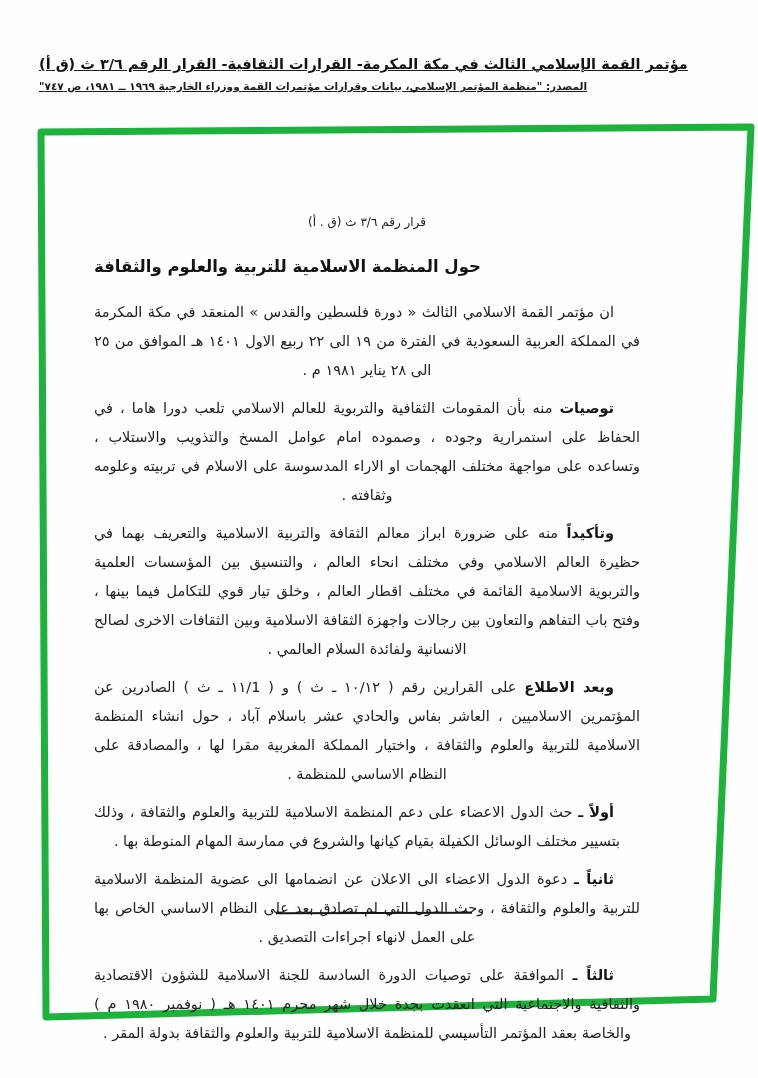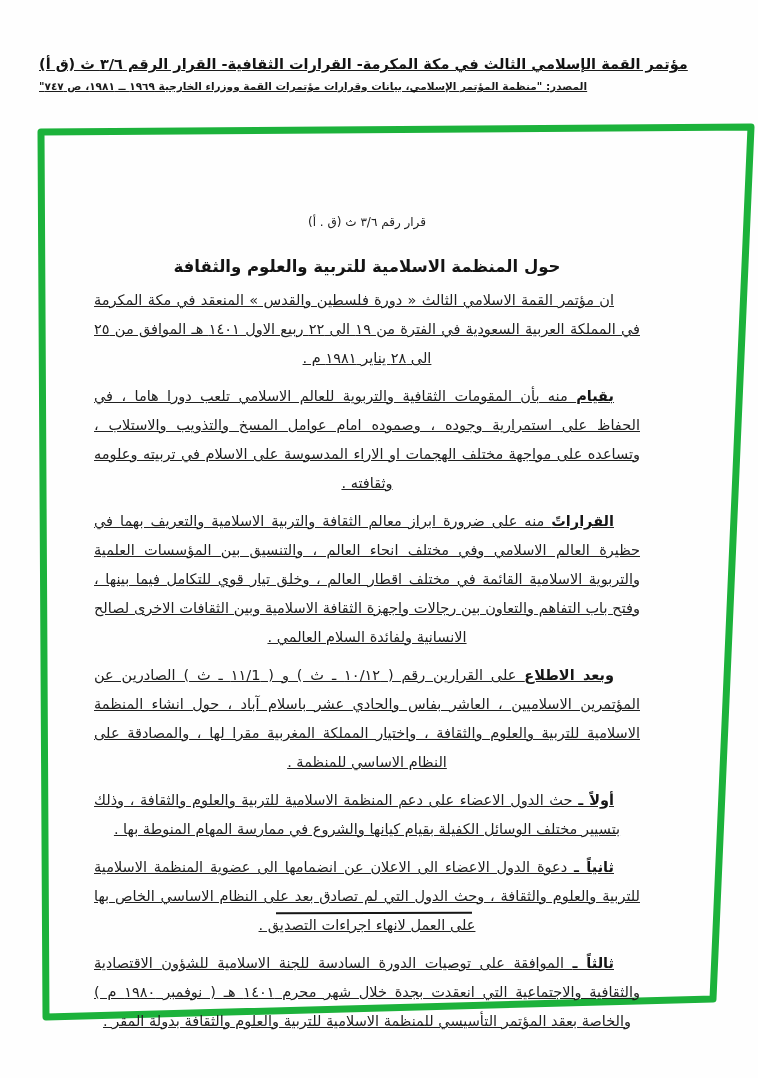--- a/index.html
+++ b/index.html
@@ -13,26 +13,25 @@
     direction:rtl;text-align:left;text-decoration:underline;
   }
   .header-line1{font-size:14.5px;font-weight:bold;letter-spacing:.2px;color:#131313}
   .header-line2{font-size:10.5px;font-weight:bold;margin-top:8px;color:#1a1a1a}
   .border-svg{position:absolute;top:0;left:0;pointer-events:none}
   .content{
     position:absolute;top:208px;right:118px;width:546px;
     direction:rtl;font-size:14.5px;line-height:29px;color:#202020;
   }
   .res-no{text-align:center;font-size:12px;margin:0 0 15px}
-  .doc-title{text-align:center;font-size:16.5px;font-weight:bold;margin:0 0 5px;color:#141414}
+  .doc-title{text-align:left;font-size:16.5px;font-weight:bold;margin:0 0 17px;color:#141414}
   .content p{
     margin:0 0 9px;
     text-align:justify;text-align-last:center;
     text-indent:26px;
-    text-decoration:underline;
   }
   .content p b{font-weight:bold;color:#161616}
   p.decision-intro{text-align:right;text-align-last:right;text-indent:26px;margin:2px 0 11px}
   .footer-rule{
     position:absolute;top:912px;left:276px;width:196px;height:2px;
     background:#161616;transform:rotate(-0.2deg);
   }
 </style>
 </head>
 <body>
@@ -45,23 +44,23 @@
 <svg class="border-svg" width="758" height="1078" viewBox="0 0 758 1078" aria-hidden="true">
   <path d="M 41 132 L 751 127 L 713 999 L 46 1017 Z" fill="none" stroke-width="7" stroke-linejoin="round" stroke-linecap="round" stroke="#1cb23b"></path>
 </svg>
 
 <div class="content">
   <div class="res-no">قرار رقم ٣/٦ ث (ق . أ)</div>
   <div class="doc-title">حول المنظمة الاسلامية للتربية والعلوم والثقافة</div>
 
   <p><b></b><span>ان مؤتمر القمة الاسلامي الثالث « دورة فلسطين والقدس » المنعقد في مكة المكرمة في المملكة العربية السعودية في الفترة من ١٩ الى ٢٢ ربيع الاول ١٤٠١ هـ الموافق من ٢٥ الى ٢٨ يناير ١٩٨١ م .</span></p>
 
-  <p><b>بقيام</b><span> منه بأن المقومات الثقافية والتربوية للعالم الاسلامي تلعب دورا هاما ، في الحفاظ على استمرارية وجوده ، وصموده امام عوامل المسخ والتذويب والاستلاب ، وتساعده على مواجهة مختلف الهجمات او الاراء المدسوسة على الاسلام في تربيته وعلومه وثقافته .</span></p>
+  <p><b>توصيات</b><span> منه بأن المقومات الثقافية والتربوية للعالم الاسلامي تلعب دورا هاما ، في الحفاظ على استمرارية وجوده ، وصموده امام عوامل المسخ والتذويب والاستلاب ، وتساعده على مواجهة مختلف الهجمات او الاراء المدسوسة على الاسلام في تربيته وعلومه وثقافته .</span></p>
 
-  <p><b>القراراتً</b><span> منه على ضرورة ابراز معالم الثقافة والتربية الاسلامية والتعريف بهما في حظيرة العالم الاسلامي وفي مختلف انحاء العالم ، والتنسيق بين المؤسسات العلمية والتربوية الاسلامية القائمة في مختلف اقطار العالم ، وخلق تيار قوي للتكامل فيما بينها ، وفتح باب التفاهم والتعاون بين رجالات واجهزة الثقافة الاسلامية وبين الثقافات الاخرى لصالح الانسانية ولفائدة السلام العالمي .</span></p>
+  <p><b>وتأكيداً</b><span> منه على ضرورة ابراز معالم الثقافة والتربية الاسلامية والتعريف بهما في حظيرة العالم الاسلامي وفي مختلف انحاء العالم ، والتنسيق بين المؤسسات العلمية والتربوية الاسلامية القائمة في مختلف اقطار العالم ، وخلق تيار قوي للتكامل فيما بينها ، وفتح باب التفاهم والتعاون بين رجالات واجهزة الثقافة الاسلامية وبين الثقافات الاخرى لصالح الانسانية ولفائدة السلام العالمي .</span></p>
 
   <p><b>وبعد الاطلاع</b><span> على القرارين رقم ( ١٠/١٢ ـ ث ) و ( ١١/1 ـ ث ) الصادرين عن المؤتمرين الاسلاميين ، العاشر بفاس والحادي عشر باسلام آباد ، حول انشاء المنظمة الاسلامية للتربية والعلوم والثقافة ، واختيار المملكة المغربية مقرا لها ، والمصادقة على النظام الاساسي للمنظمة .</span></p>
 
 
   <p><b>أولاً ـ</b><span> حث الدول الاعضاء على دعم المنظمة الاسلامية للتربية والعلوم والثقافة ، وذلك بتسيير مختلف الوسائل الكفيلة بقيام كيانها والشروع في ممارسة المهام المنوطة بها .</span></p>
 
   <p><b>ثانياً ـ</b><span> دعوة الدول الاعضاء الى الاعلان عن انضمامها الى عضوية المنظمة الاسلامية للتربية والعلوم والثقافة ، وحث الدول التي لم تصادق بعد على النظام الاساسي الخاص بها على العمل لانهاء اجراءات التصديق .</span></p>
 
   <p><b>ثالثاً ـ</b><span> الموافقة على توصيات الدورة السادسة للجنة الاسلامية للشؤون الاقتصادية والثقافية والاجتماعية التي انعقدت بجدة خلال شهر محرم ١٤٠١ هـ ( نوفمبر ١٩٨٠ م ) والخاصة بعقد المؤتمر التأسيسي للمنظمة الاسلامية للتربية والعلوم والثقافة بدولة المقر .</span></p>
 </div>

